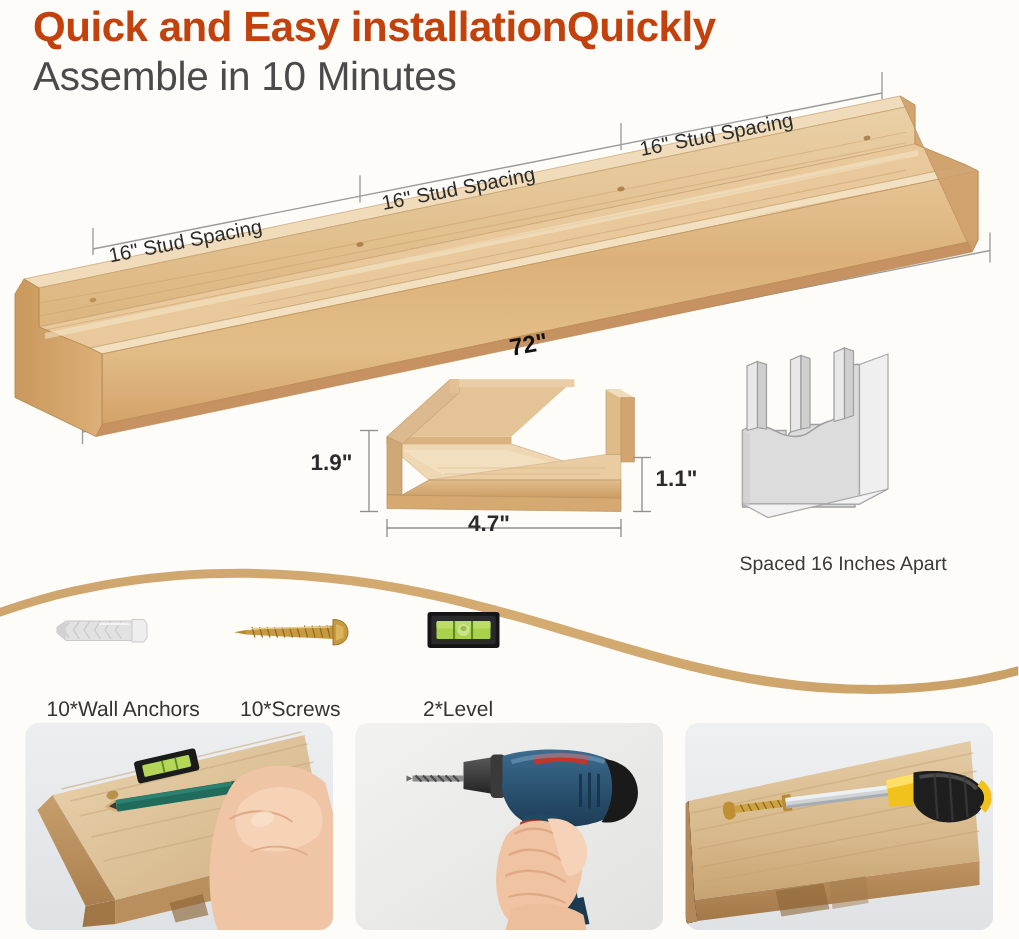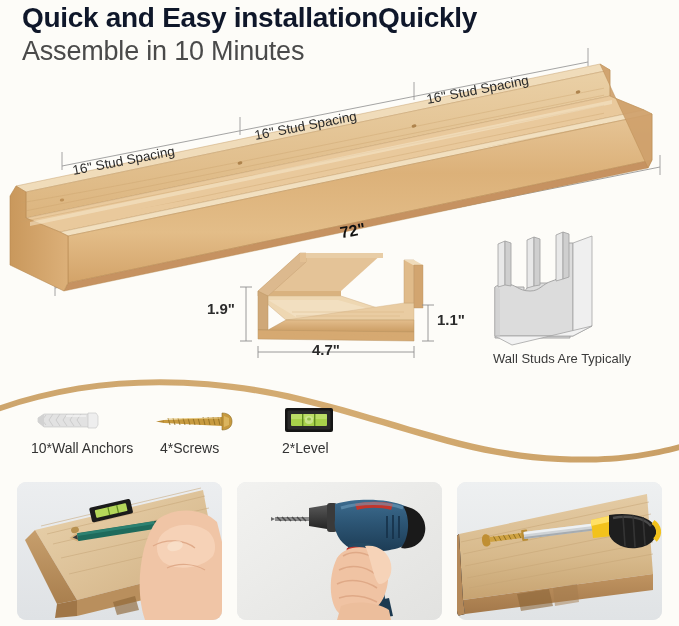--- a/index.html
+++ b/index.html
@@ -9,21 +9,21 @@
     font-family:"Liberation Sans", sans-serif;
     position:relative;
     overflow:hidden;
   }
   .stage { position:absolute; inset:0; }
 
   
   .title {
     position:absolute; left:22px; top:2px;
     font-size:28px; font-weight:bold;
-    color:#0f172a; letter-spacing:-0.3px;
+    color:#c2410c; letter-spacing:-0.3px;
     white-space:nowrap;
   }
   .subtitle {
     position:absolute; left:22px; top:36px;
     font-size:27px; font-weight:normal;
     color:#4a4a4a; letter-spacing:-0.2px;
     white-space:nowrap;
   }
 
   
@@ -46,20 +46,21 @@
     font-size:13px; color:#3a3a3a;
     line-height:1.35; text-align:left;
     white-space:nowrap;
   }
 
   
   .hw-label {
     position:absolute;
     font-size:14px; color:#333;
     white-space:nowrap;
+    margin-top:24px;
   }
 
   
   .photo {
     position:absolute;
     border-radius:9px;
     overflow:hidden;
     background:#e8eaec;
   }
   .photo svg { display:block; width:100%; height:100%; }
@@ -303,24 +304,24 @@
   <div class="studlabel" style="left:74px; top:163px; transform:rotate(-11deg);">16" Stud Spacing</div>
   <div class="studlabel" style="left:256px; top:128px; transform:rotate(-11deg);">16" Stud Spacing</div>
   <div class="studlabel" style="left:428px; top:92px; transform:rotate(-11deg);">16" Stud Spacing</div>
 
   <div class="dimtxt big" style="left:340px; top:222px; transform:rotate(-11deg);">72"</div>
 
   <div class="dimtxt" style="left:207px; top:300px; font-size:15px; font-weight:bold;">1.9"</div>
   <div class="dimtxt" style="left:437px; top:311px; font-size:15px; font-weight:bold;">1.1"</div>
   <div class="dimtxt" style="left:312px; top:341px; font-size:15px; font-weight:bold;">4.7"</div>
 
-  <div class="studcaption" style="left:493px; top:350px;">Wall Studs Are Typically</div>
+  <div class="studcaption" style="left:493px; top:367px;">Spaced 16 Inches Apart</div>
 
   <div class="hw-label" style="left:31px; top:440px;">10*Wall Anchors</div>
-  <div class="hw-label" style="left:160px; top:440px;">4*Screws</div>
+  <div class="hw-label" style="left:160px; top:440px;">10*Screws</div>
   <div class="hw-label" style="left:282px; top:440px;">2*Level</div>
 
   <div class="photo" style="left:17px; top:482px; width:205px; height:138px;">
     <svg viewBox="0 0 205 138">
       <defs>
         <linearGradient id="p1bg" x1="0" y1="0" x2="0" y2="1">
           <stop offset="0%" stop-color="#eceef0"></stop>
             <stop offset="100%" stop-color="#dfe2e5"></stop>
         </linearGradient>
         <linearGradient id="p1deck" x1="0" y1="0" x2="1" y2="1">

